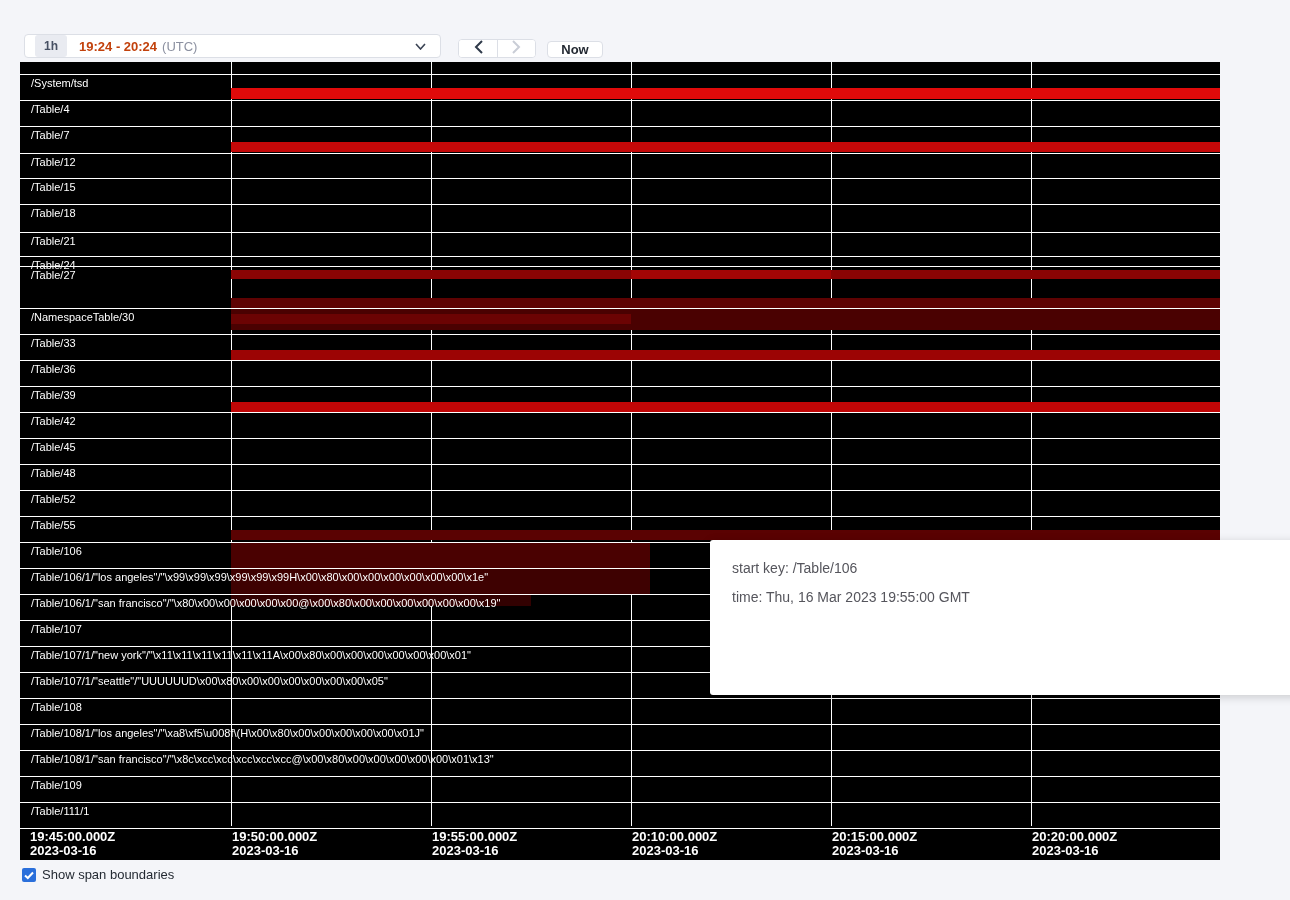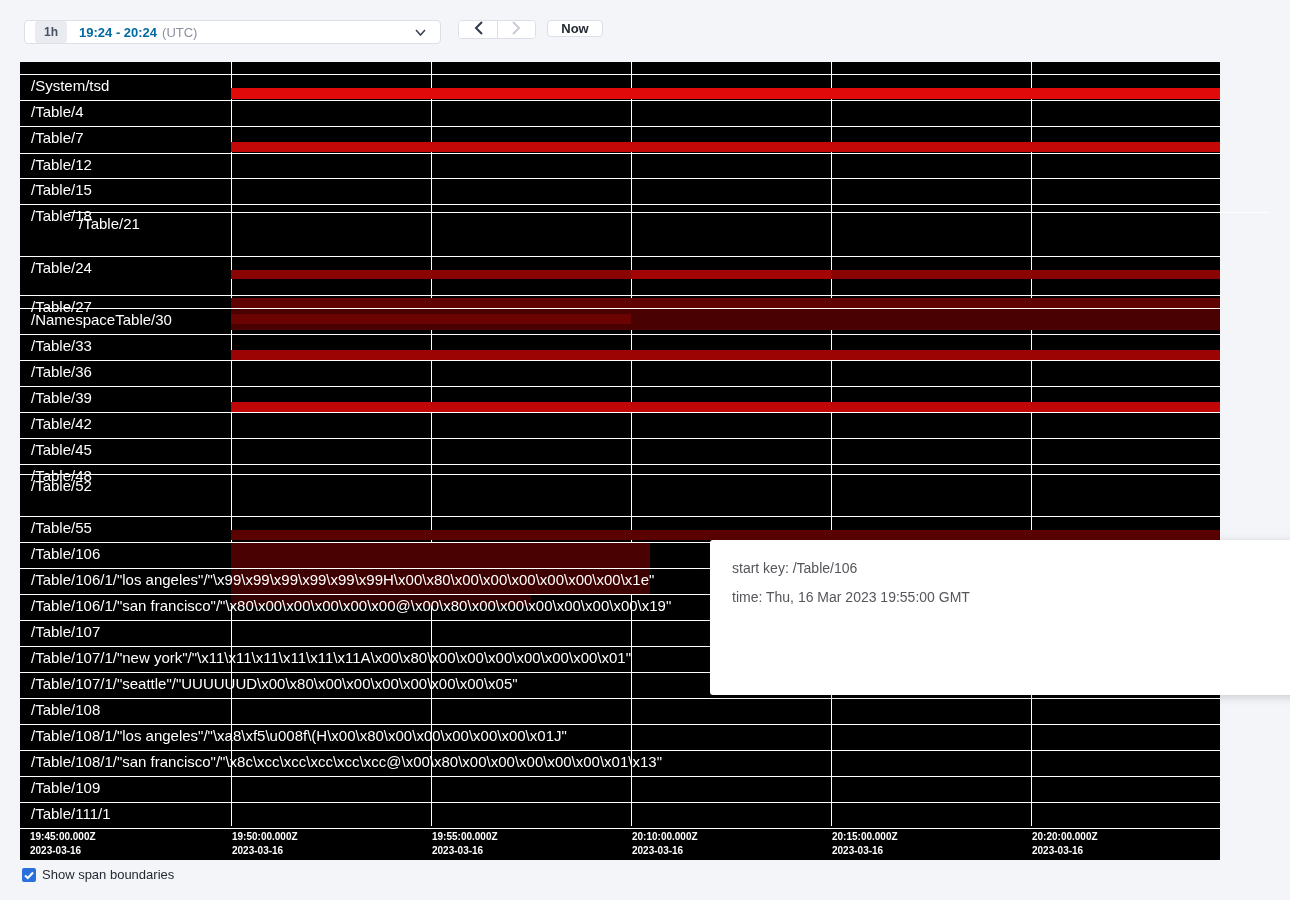--- a/index.html
+++ b/index.html
@@ -5,45 +5,45 @@
   * { box-sizing: border-box; margin: 0; padding: 0; }
   html, body { width: 1290px; height: 900px; }
   body {
     background: #f4f5f9;
     font-family: "Liberation Sans", sans-serif;
     position: relative;
     overflow: hidden;
   }
 
   
-  .toolbar { position: absolute; top: 20px; left: 24px; display: flex; align-items: flex-start; height: 38px; }
+  .toolbar { position: absolute; top: 20px; left: 24px; display: flex; align-items: flex-end; height: 38px; }
   .time-select {
     width: 417px; background: #fff; border: 1px solid #dcdfe6; border-radius: 4px;
     display: flex; align-items: center; padding: 0 14px 0 10px; cursor: pointer;
   }
   .chip { background: #e9ebf1; border-radius: 3px; font-size: 12px; font-weight: 700; color: #475063; padding: 4px 9px; margin-right: 12px; }
-  .range { font-size: 13px; font-weight: 700; color: #0369a1; }
+  .range { font-size: 13px; font-weight: 700; color: #c2410c; }
   .tz { font-size: 13px; color: #8b90a0; margin-left: 5px; }
   .chev { margin-left: auto; display: flex; align-items: center; }
   .nav-group { display: flex; margin-left: 17px; border: 1px solid #dcdfe6; border-radius: 4px; background: #fff; overflow: hidden; }
   .nav-btn { width: 38px; border: none; background: #fff; display: flex; align-items: center; justify-content: center; cursor: pointer; }
   .nav-btn + .nav-btn { border-left: 1px solid #dcdfe6; cursor: default; }
   .now-btn {
     margin-left: 11px; width: 56px; background: #fff; border: 1px solid #dcdfe6; border-radius: 4px;
     font: 700 13px "Liberation Sans", sans-serif; color: #242a33; cursor: pointer;
   }
 
   
   .canvas { position: absolute; left: 20px; top: 62px; width: 1200px; height: 798px; background: #000; }
   .gridline { position: absolute; top: 0; width: 1px; background: #fff; }
   .band { position: absolute; }
   .vrow { position: absolute; left: 0; width: 1200px; height: 26px; border-top: 1px solid #fff; }
-  .vrow-label { position: absolute; top: 2px; left: 11px; font-size: 15px; color: #fff; white-space: nowrap; }
+  .vrow-label { position: absolute; top: 2px; left: 11px; font-size: 11px; color: #fff; white-space: nowrap; }
   .bottom-line { position: absolute; left: 0; top: 766px; width: 1200px; height: 1px; background: #fff; }
-  .axis-label { position: absolute; top: 768px; font-size: 10px; color: #fff; line-height: 14px; font-weight: 700; white-space: nowrap; }
+  .axis-label { position: absolute; top: 768px; font-size: 13px; color: #fff; line-height: 14px; font-weight: 700; white-space: nowrap; }
 
   
   .tooltip {
     position: absolute; left: 710px; top: 540px; width: 634px; height: 155px;
     background: #fff; border-radius: 3px; box-shadow: 0 2px 10px rgba(0,0,0,.18);
     padding: 20px 22px; z-index: 5;
   }
   .tt-line { font-size: 14px; color: #55555c; margin-bottom: 13px; white-space: nowrap; }
   .tt-line:last-child { margin-bottom: 16px; }
 
@@ -120,27 +120,27 @@
       </div>
       <div class="vrow" style="top: 91px;">
         <span class="vrow-label">/Table/12</span>
       </div>
       <div class="vrow" style="top: 116px;">
         <span class="vrow-label">/Table/15</span>
       </div>
       <div class="vrow" style="top: 142px;">
         <span class="vrow-label">/Table/18</span>
       </div>
-      <div class="vrow" style="top: 150px; margin-left: 48px;">
+      <div class="vrow" style="top: 170px;">
         <span class="vrow-label">/Table/21</span>
       </div>
       <div class="vrow" style="top: 194px;">
         <span class="vrow-label">/Table/24</span>
       </div>
-      <div class="vrow" style="top: 233px;">
+      <div class="vrow" style="top: 204px;">
         <span class="vrow-label">/Table/27</span>
       </div>
       <div class="vrow" style="top: 246px;">
         <span class="vrow-label">/NamespaceTable/30</span>
       </div>
       <div class="vrow" style="top: 272px;">
         <span class="vrow-label">/Table/33</span>
       </div>
       <div class="vrow" style="top: 298px;">
         <span class="vrow-label">/Table/36</span>
@@ -150,21 +150,21 @@
       </div>
       <div class="vrow" style="top: 350px;">
         <span class="vrow-label">/Table/42</span>
       </div>
       <div class="vrow" style="top: 376px;">
         <span class="vrow-label">/Table/45</span>
       </div>
       <div class="vrow" style="top: 402px;">
         <span class="vrow-label">/Table/48</span>
       </div>
-      <div class="vrow" style="top: 412px;">
+      <div class="vrow" style="top: 428px;">
         <span class="vrow-label">/Table/52</span>
       </div>
       <div class="vrow" style="top: 454px;">
         <span class="vrow-label">/Table/55</span>
       </div>
       <div class="vrow" style="top: 480px;">
         <span class="vrow-label">/Table/106</span>
       </div>
       <div class="vrow" style="top: 506px;">
         <span class="vrow-label">/Table/106/1/"los angeles"/"\x99\x99\x99\x99\x99\x99H\x00\x80\x00\x00\x00\x00\x00\x00\x1e"</span>

